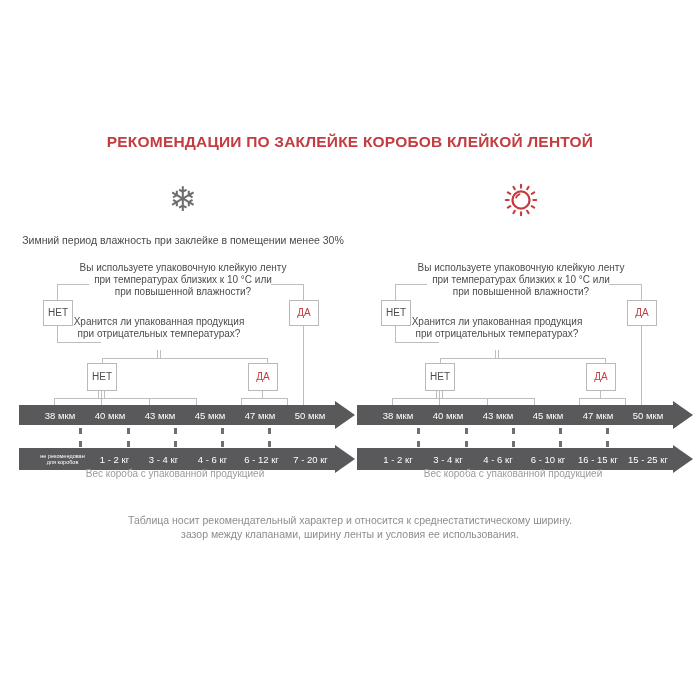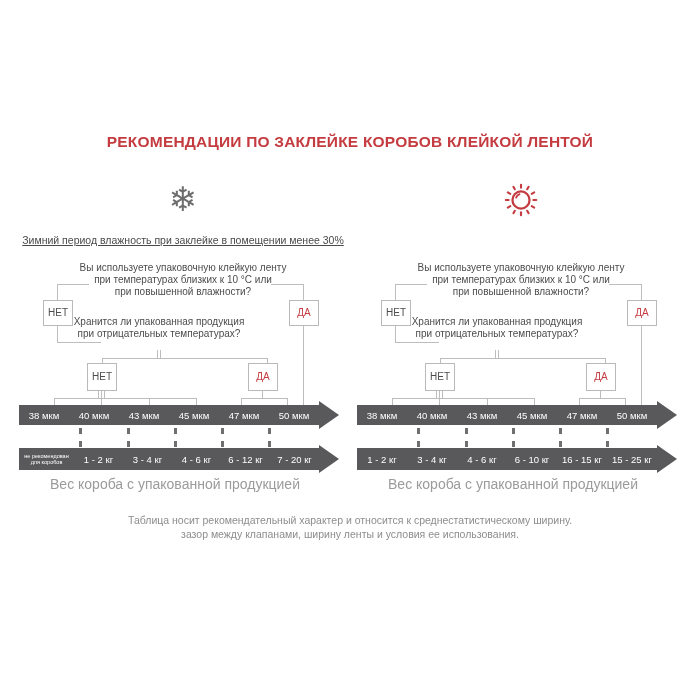--- a/index.html
+++ b/index.html
@@ -5,46 +5,46 @@
   html,body{margin:0;padding:0;background:#fff;}
   #page{position:relative;width:700px;height:670px;background:#fff;overflow:hidden;
         font-family:"Liberation Sans",sans-serif;}
   .title{position:absolute;top:133px;left:0;width:700px;text-align:center;
          font-size:15.5px;font-weight:700;color:#c43b40;letter-spacing:.2px;}
   .chart{position:absolute;top:178px;width:332px;height:318px;}
   .c0{left:17px;} .c1{left:355px;}
   .cicon{position:absolute;top:0;left:0;width:332px;height:44px;text-align:center;}
   .snow{font-family:"DejaVu Sans",sans-serif;font-size:34px;line-height:42px;color:#6d6d6d;}
   .subtitle{position:absolute;top:56px;left:0;width:332px;text-align:center;
-            font-size:10.5px;color:#4a4a4a;text-decoration:underline;}
+            font-size:10.5px;color:#4a4a4a;}
   .q{position:absolute;text-align:center;font-size:10px;line-height:12px;color:#4c4c4c;}
   .q1{top:84px;left:0;width:332px;}
   .q2{top:138px;left:0;width:284px;}
   .hl,.vl{position:absolute;background:#bdbdbd;}
   .hl{height:1px;} .vl{width:1px;}
   .abox{position:absolute;width:28px;height:24px;border:1px solid #b9b9b9;background:#fff;
         text-align:center;line-height:24px;font-size:10px;}
   .no{color:#4c4c4c;} .yes{color:#c43b40;}
   .nb1{left:26px;top:122px;} .yb1{left:272px;top:122px;}
   .nb2{left:70px;top:185px;height:26px;line-height:26px;}
   .yb2{left:231px;top:185px;height:26px;line-height:26px;}
   .bar{position:absolute;left:2px;width:300px;background:#59595b;display:flex;
-       box-sizing:content-box;color:#fff;}
+       padding-left:16px;box-sizing:content-box;color:#fff;}
   .bar::after{content:"";position:absolute;left:100%;top:-4px;width:0;height:0;
        border-top:14px solid transparent;border-bottom:14px solid transparent;
        border-left:20px solid #59595b;}
   .bar1{top:227px;height:20px;}
   .bar2{top:270px;height:22px;}
   .bar1::after{top:-4px;}
   .bar2::after{top:-3px;}
   .bar span{flex:1;text-align:center;font-size:9.5px;align-self:center;white-space:nowrap;}
   .bar span.tiny{font-size:5.5px;line-height:6px;white-space:normal;padding:0 3px;}
   .tick{position:absolute;width:3px;height:6px;background:#6f6f6f;}
-  .caption{position:absolute;top:298px;left:0;width:316px;text-align:center;
-           font-size:14px;color:#9b9b9b;}
+  .caption{position:absolute;top:290px;left:0;width:316px;text-align:center;
+           font-size:10px;color:#9b9b9b;}
   .footer{position:absolute;top:514px;left:0;width:700px;text-align:center;
           font-size:10.5px;line-height:13.5px;color:#8d8d8d;}
 </style>
 </head>
 <body>
 
 <div id="page">
 
   <div class="title">РЕКОМЕНДАЦИИ ПО ЗАКЛЕЙКЕ КОРОБОВ КЛЕЙКОЙ ЛЕНТОЙ</div>
 

